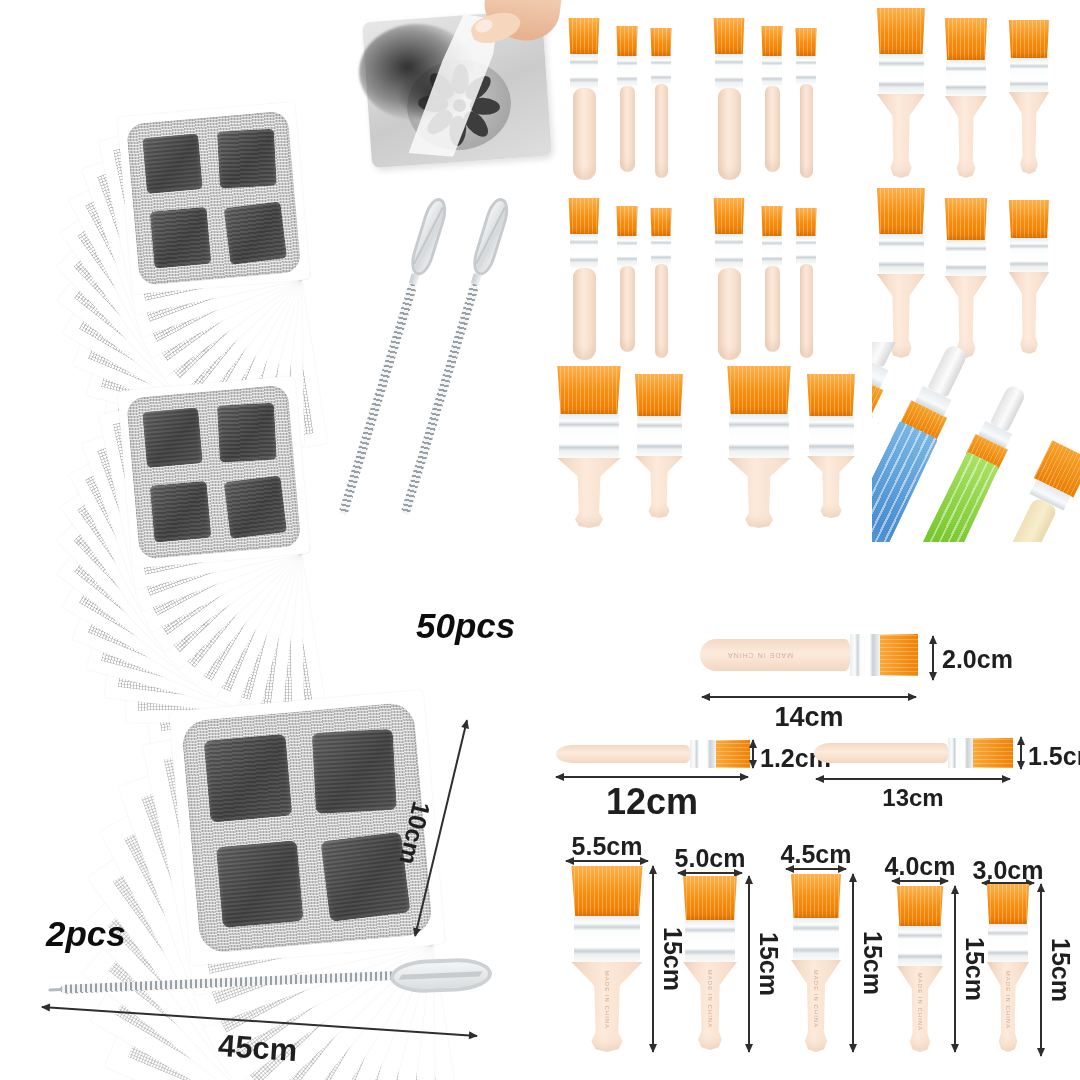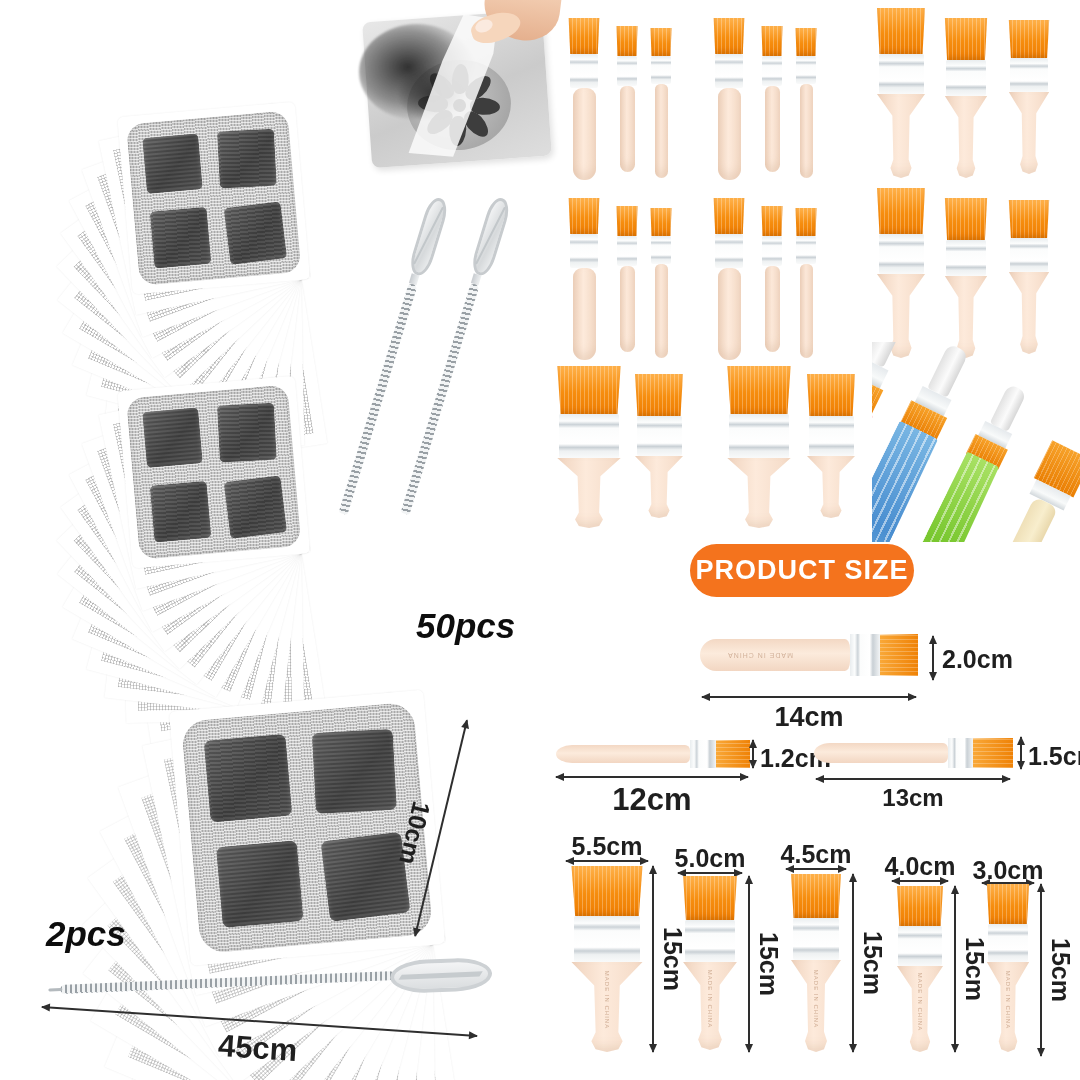--- a/index.html
+++ b/index.html
@@ -406,41 +406,40 @@
       <div class="pb" style="width:36px;height:22px;"></div>
       <div class="ps green" style="width:40px;height:134px;"></div>
     </div>
     <div class="pgroup" style="left:178px;top:108px;transform:rotate(26deg);">
       <div class="pb" style="width:44px;height:42px;"></div>
       <div class="pf" style="width:38px;height:16px;"></div>
       <div class="ph gold" style="width:26px;height:66px;"></div>
     </div>
   </div>
 
-  <div id="badge">PRODUCT SIZE</div>
 
   <div class="hbrush" style="left:700px;top:634px;--hl:150px;--hh2:32px;--fl:30px;--bl:38px;">
     <div class="hhandle">
         <i class="mark-h">MADE IN CHINA</i>
       </div>
     <div class="hferrule"></div>
     <div class="hbristles"></div>
   </div>
   <div class="harrow" style="left:702px;top:696px;width:214px;"></div>
   <div class="dim center" style="left:809px;top:704px;font-size:27px;">14cm</div>
   <div class="varrow" style="left:932px;top:636px;height:44px;"></div>
   <div class="dim" style="left:942px;top:647px;">2.0cm</div>
 
   <div class="hbrush" style="left:556px;top:740px;--hl:134px;--hh2:18px;--fl:26px;--bl:34px;">
     <div class="hhandle"></div>
     <div class="hferrule"></div>
     <div class="hbristles"></div>
   </div>
   <div class="harrow" style="left:556px;top:776px;width:192px;"></div>
-  <div class="dim center" style="left:652px;top:784px;font-size:31px;">12cm</div>
+  <div class="dim center" style="left:652px;top:784px;font-size:36px;">12cm</div>
   <div class="varrow" style="left:752px;top:740px;height:28px;"></div>
   <div class="dim" style="left:760px;top:746px;">1.2cm</div>
 
   <div class="hbrush" style="left:814px;top:738px;--hl:134px;--hh2:20px;--fl:25px;--bl:40px;">
     <div class="hhandle"></div>
     <div class="hferrule"></div>
     <div class="hbristles"></div>
   </div>
   <div class="harrow" style="left:816px;top:778px;width:194px;"></div>
   <div class="dim center" style="left:913px;top:786px;font-size:24px;">13cm</div>

